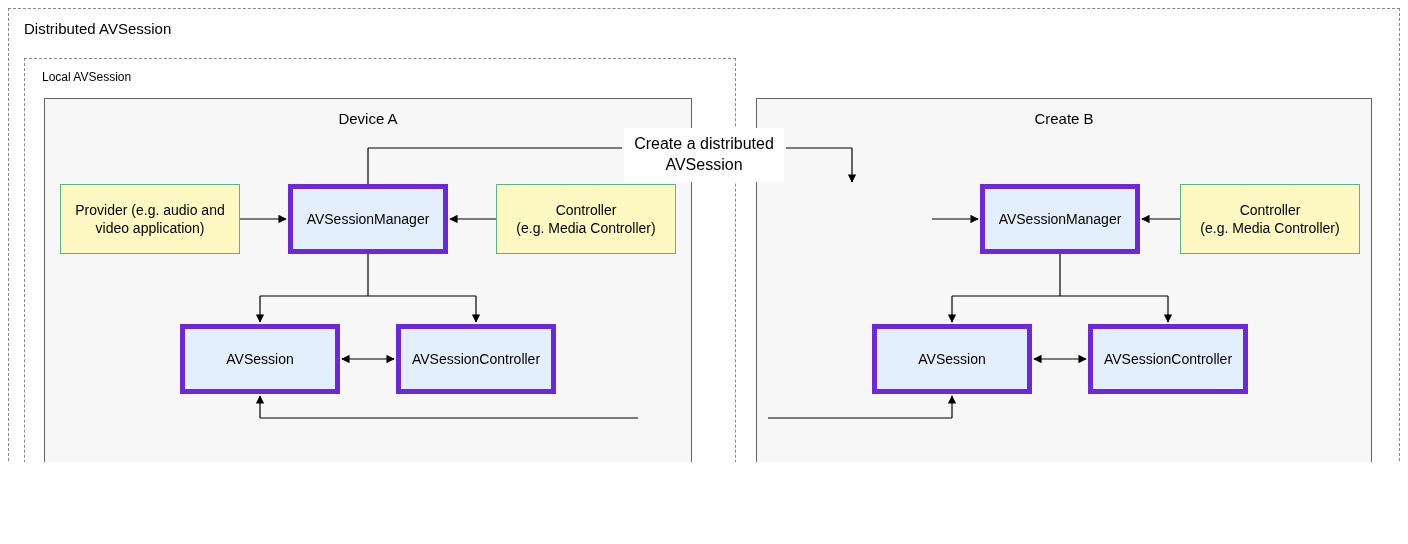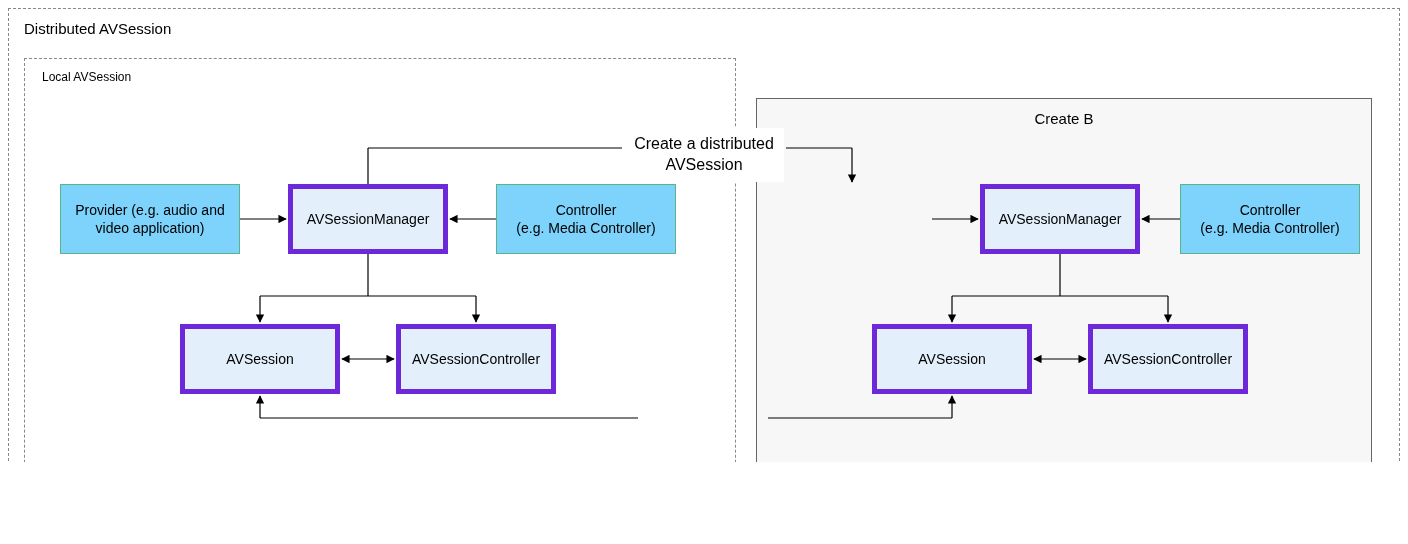--- a/index.html
+++ b/index.html
@@ -2,36 +2,39 @@
 <html><head>
 <meta charset="utf-8">
 <style>
 * { box-sizing: border-box; margin: 0; padding: 0; }
 body { font-family: Arial, Helvetica, sans-serif; font-size: 14px; color: #000; background: #fff; }
 .canvas { position: relative; width: 1408px; height: 462px; }
 .box { position: absolute; border: 1px solid #333; display: flex; align-items: center; justify-content: center; text-align: center; padding: 4px; line-height: 1.3; }
 .dashed { border: 1px dashed #888; background: transparent; }
 .device { border: 1px solid #666; background: #f7f7f7; display: block; text-align: center; padding-top: 10px; font-size: 15px; }
 .blue { background: #e3f0fb; border: 5px solid #6d28d9; }
-.green { background: #7dd3fc; border: 1px solid #5bb38a; }
+.green { background: #fef9c3; border: 1px solid #5bb38a; }
 .label { position: absolute; background: #fff; padding: 2px 6px; font-size: 14px; }
 .overlay-label { position: absolute; background: #fff; padding: 6px 10px; font-size: 16px; text-align: center; line-height: 1.3; z-index: 5; }
 svg.connectors { position: absolute; left: 0; top: 0; width: 1408px; height: 544px; pointer-events: none; z-index: 2; }
 </style>
 </head>
 <body>
 
 <div class="canvas">
 
   <div class="box dashed" style="left:8px; top:8px; width:1392px; height:528px; display:block; padding:0;"></div>
   <div class="label" style="left:18px; top:18px; font-size:15px;">Distributed AVSession</div>
 
   <div class="box dashed" style="left:24px; top:58px; width:712px; height:460px; display:block; padding:0;"></div>
   <div class="label" style="left:36px; top:68px; font-size:12px;">Local AVSession</div>
 
+  <div class="box device" style="left:44px; top:98px; width:648px; height:400px;">
+    <span>Device A</span>
+  </div>
   <div class="box green" style="left:60px; top:184px; width:180px; height:70px;">
       <span style="white-space:pre-line;">Provider (e.g. audio and video application)</span>
     </div>
   <div class="box blue" style="left:288px; top:184px; width:160px; height:70px;">
       <span>AVSessionManager</span>
     </div>
   <div class="box green" style="left:496px; top:184px; width:180px; height:70px;">
       <span style="white-space:pre-line;">Controller
 (e.g. Media Controller)</span>
     </div>

